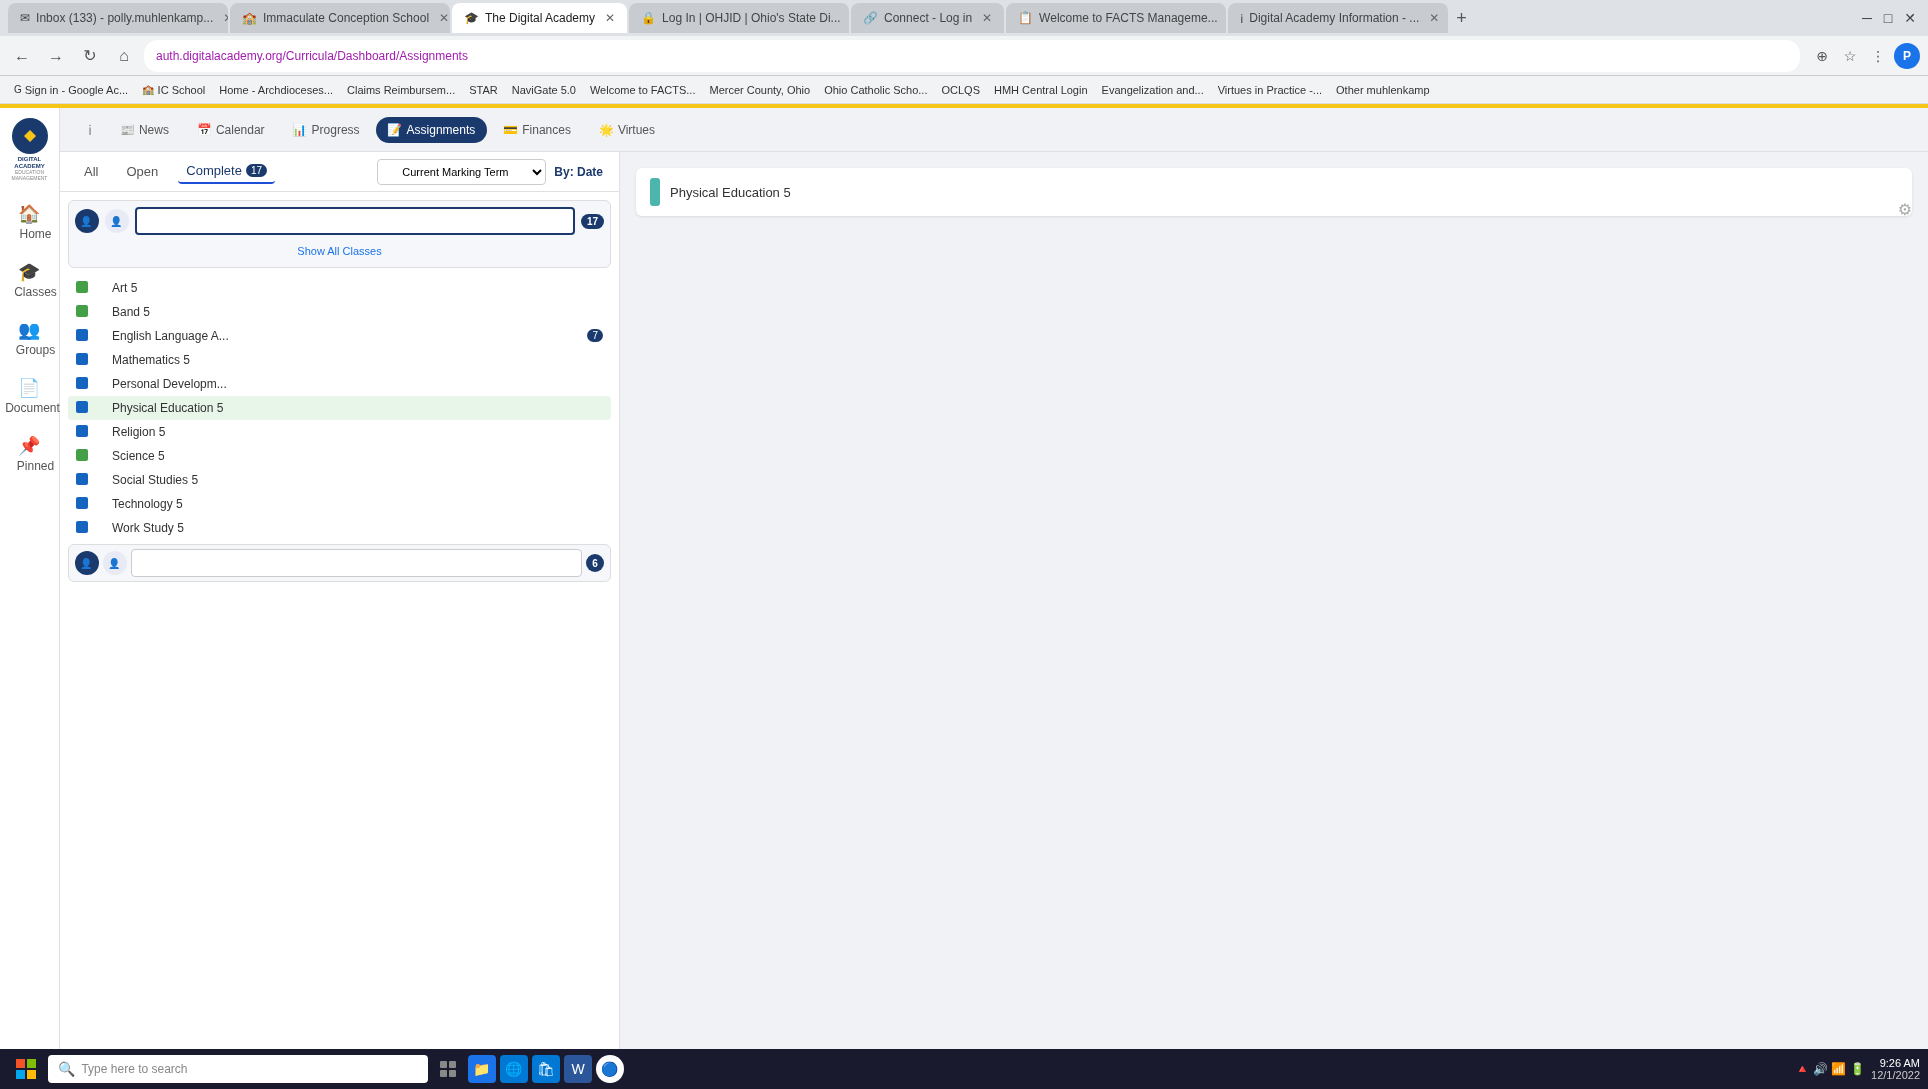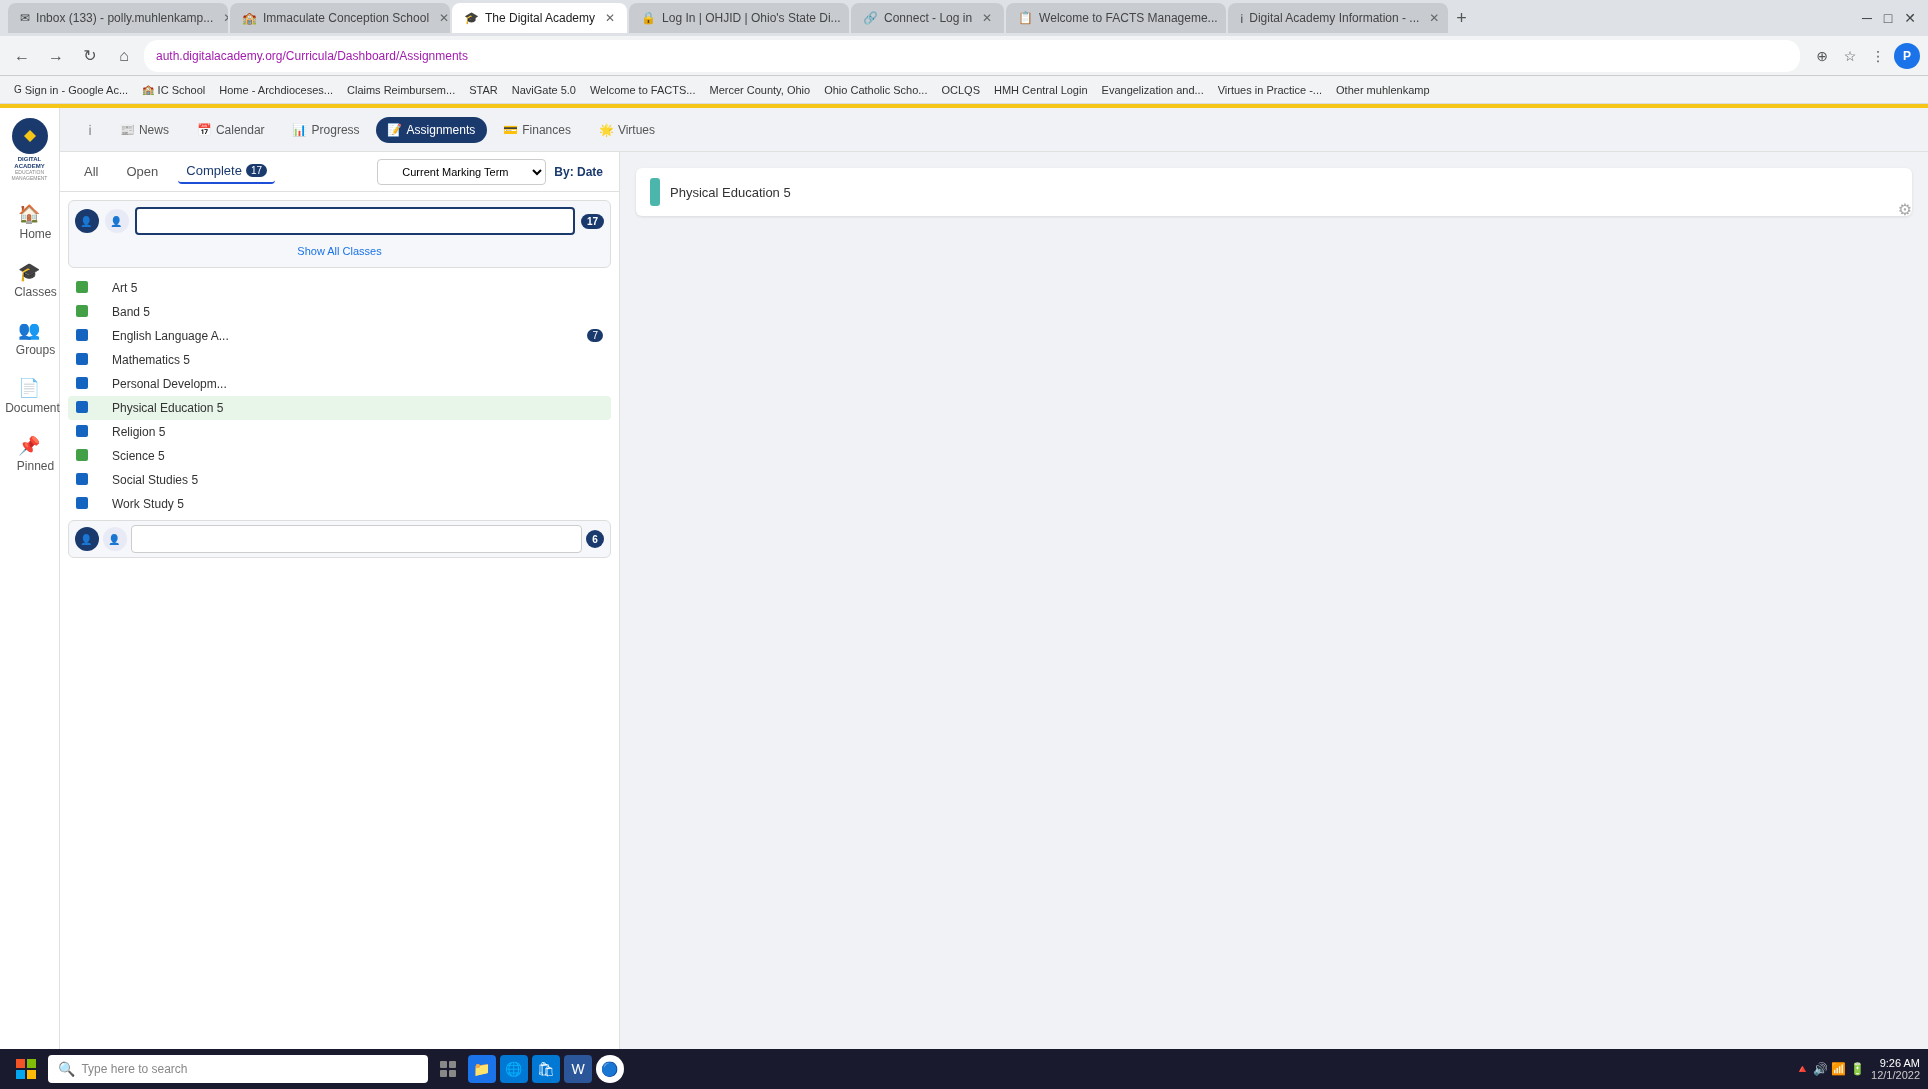--- a/index.html
+++ b/index.html
@@ -334,20 +334,24 @@
           <div class="class-list-item">
             <div class="class-color-dot" style="background:#43a047;"></div>
             <span class="class-name">Science 5</span>
           </div>
           <div class="class-list-item">
             <div class="class-color-dot" style="background:#1565c0;"></div>
             <span class="class-name">Social Studies 5</span>
           </div>
           <div class="class-list-item">
             <div class="class-color-dot" style="background:#1565c0;"></div>
+            <span class="class-name">Technology 5</span>
+          </div>
+          <div class="class-list-item">
+            <div class="class-color-dot" style="background:#1565c0;"></div>
             <span class="class-name">Work Study 5</span>
           </div>
 
           <div class="class-selector-bottom">
             <div style="width:24px;height:24px;border-radius:50%;background:#1a3a6e;display:flex;align-items:center;justify-content:center;">
               <span style="color:#fff;font-size:10px;">👤</span>
             </div>
             <div style="width:24px;height:24px;border-radius:50%;background:#e8eaf6;display:flex;align-items:center;justify-content:center;">
               <span style="color:#555;font-size:10px;">👤</span>
             </div>

